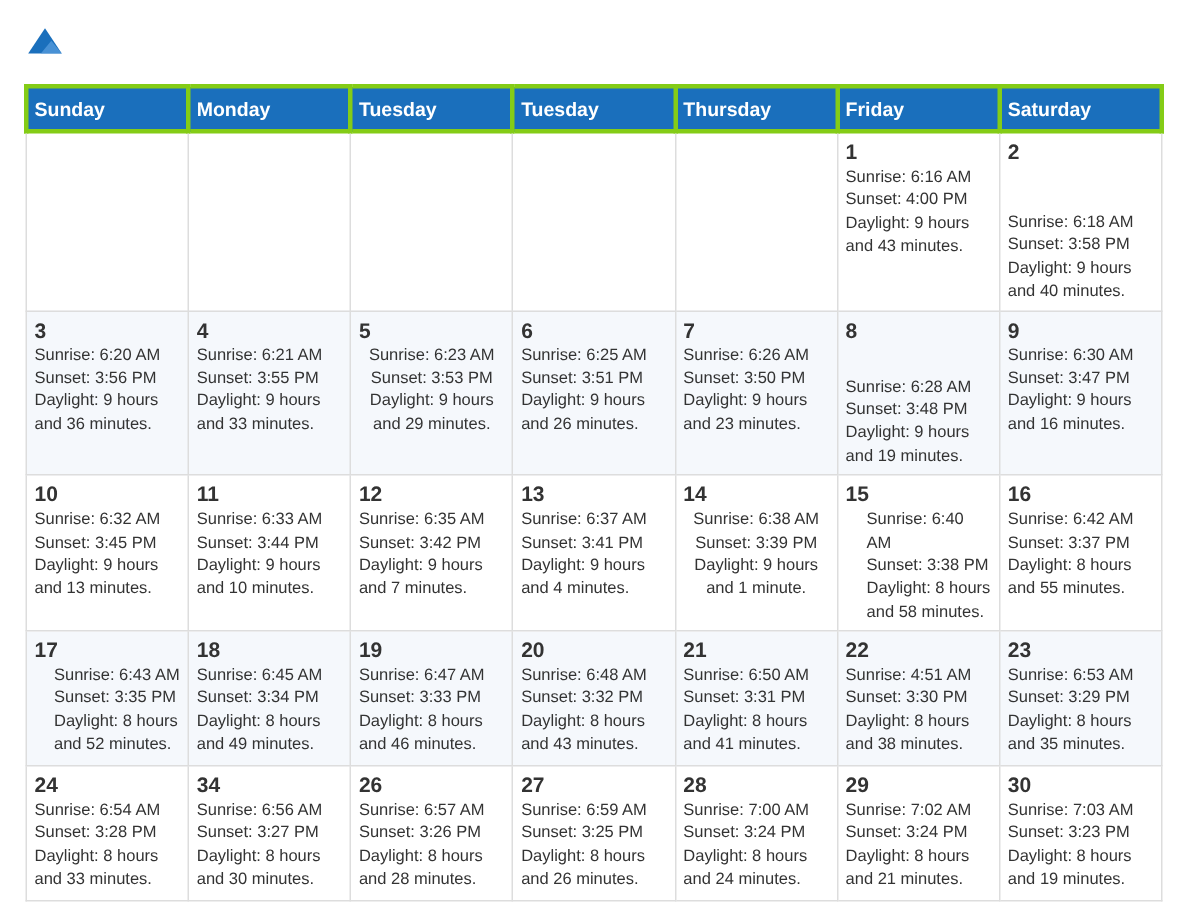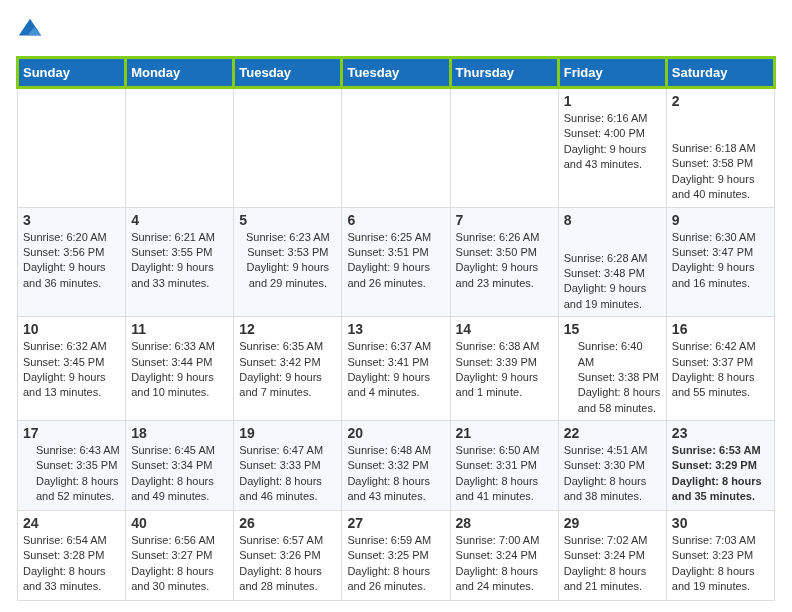--- a/index.html
+++ b/index.html
@@ -217,21 +217,21 @@
         </td>
         <td>
           <span class="day-number">13</span>
           <div class="day-info" style="white-space: pre-line;">Sunrise: 6:37 AM
 Sunset: 3:41 PM
 Daylight: 9 hours
 and 4 minutes.</div>
         </td>
         <td>
           <span class="day-number">14</span>
-          <div class="day-info" style="white-space: pre-line;">Sunrise: 6:38 AM
+          <div class="day-info" style="white-space: pre-line; text-align: center;">Sunrise: 6:38 AM
 Sunset: 3:39 PM
 Daylight: 9 hours
 and 1 minute.</div>
         </td>
         <td>
           <span class="day-number">15</span>
           <div class="day-info" style="white-space: pre-line; margin-left: 14px;">Sunrise: 6:40 AM
 Sunset: 3:38 PM
 Daylight: 8 hours
 and 58 minutes.</div>
@@ -282,36 +282,36 @@
         </td>
         <td>
           <span class="day-number">22</span>
           <div class="day-info" style="white-space: pre-line;">Sunrise: 4:51 AM
 Sunset: 3:30 PM
 Daylight: 8 hours
 and 38 minutes.</div>
         </td>
         <td>
           <span class="day-number">23</span>
-          <div class="day-info" style="white-space: pre-line; font-weight: bold;">Sunrise: 6:53 AM
+          <div class="day-info" style="white-space: pre-line;">Sunrise: 6:53 AM
 Sunset: 3:29 PM
 Daylight: 8 hours
 and 35 minutes.</div>
         </td>
       </tr>
       <tr>
         <td>
           <span class="day-number">24</span>
           <div class="day-info" style="white-space: pre-line;">Sunrise: 6:54 AM
 Sunset: 3:28 PM
 Daylight: 8 hours
 and 33 minutes.</div>
         </td>
         <td>
-          <span class="day-number">40</span>
+          <span class="day-number">34</span>
           <div class="day-info" style="white-space: pre-line;">Sunrise: 6:56 AM
 Sunset: 3:27 PM
 Daylight: 8 hours
 and 30 minutes.</div>
         </td>
         <td>
           <span class="day-number">26</span>
           <div class="day-info" style="white-space: pre-line;">Sunrise: 6:57 AM
 Sunset: 3:26 PM
 Daylight: 8 hours

